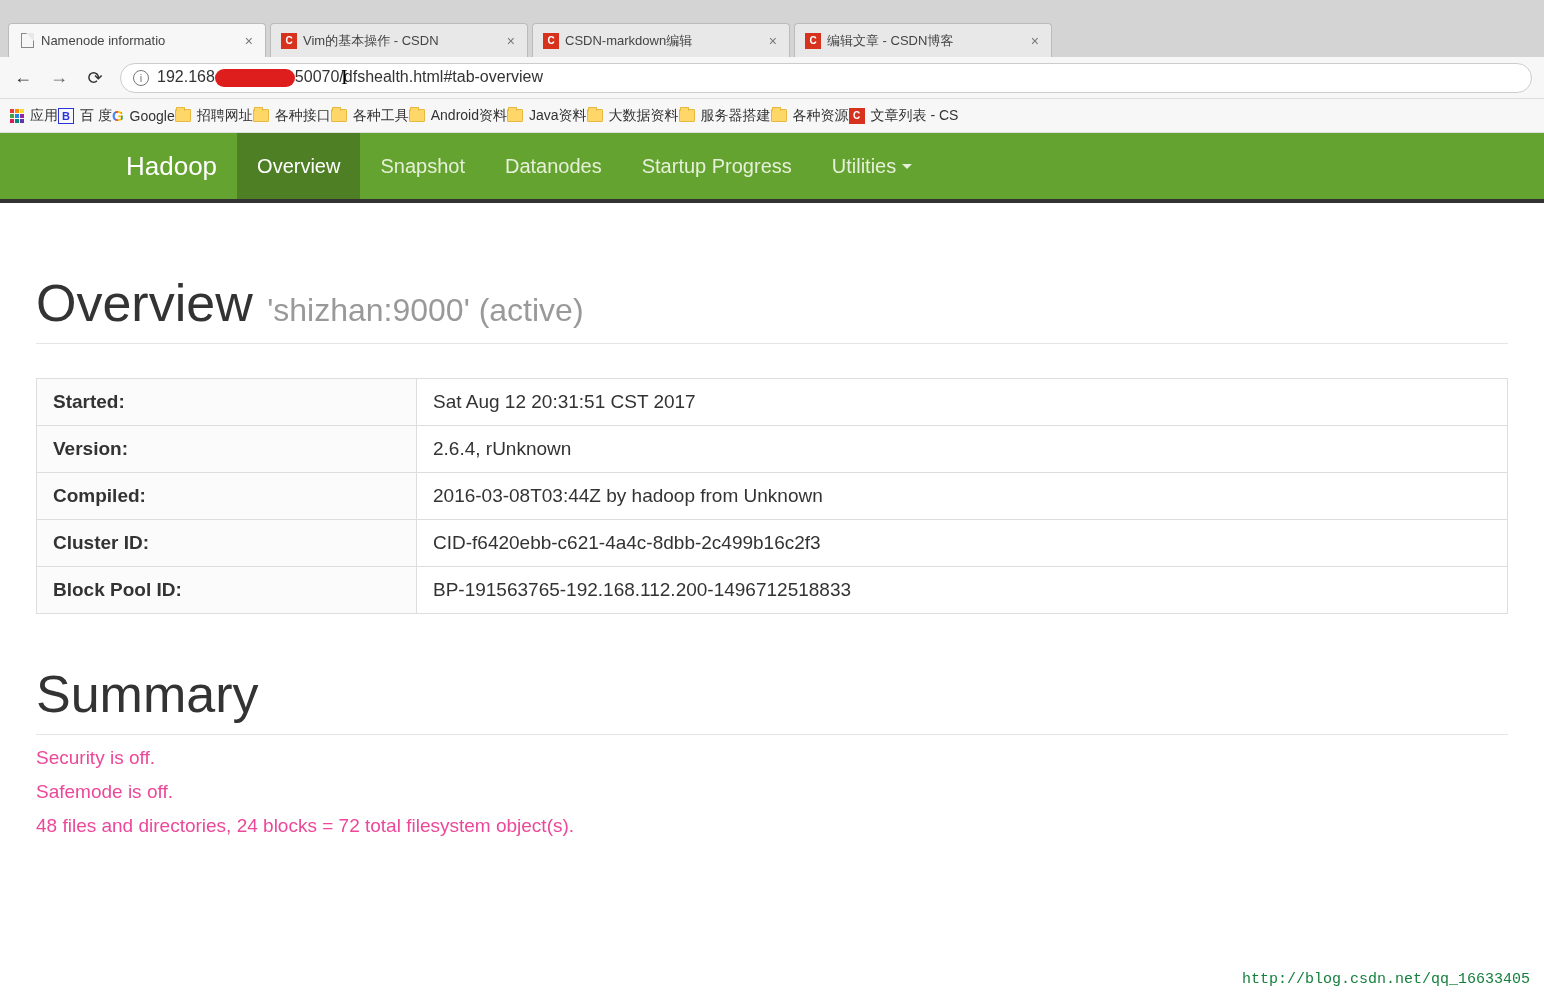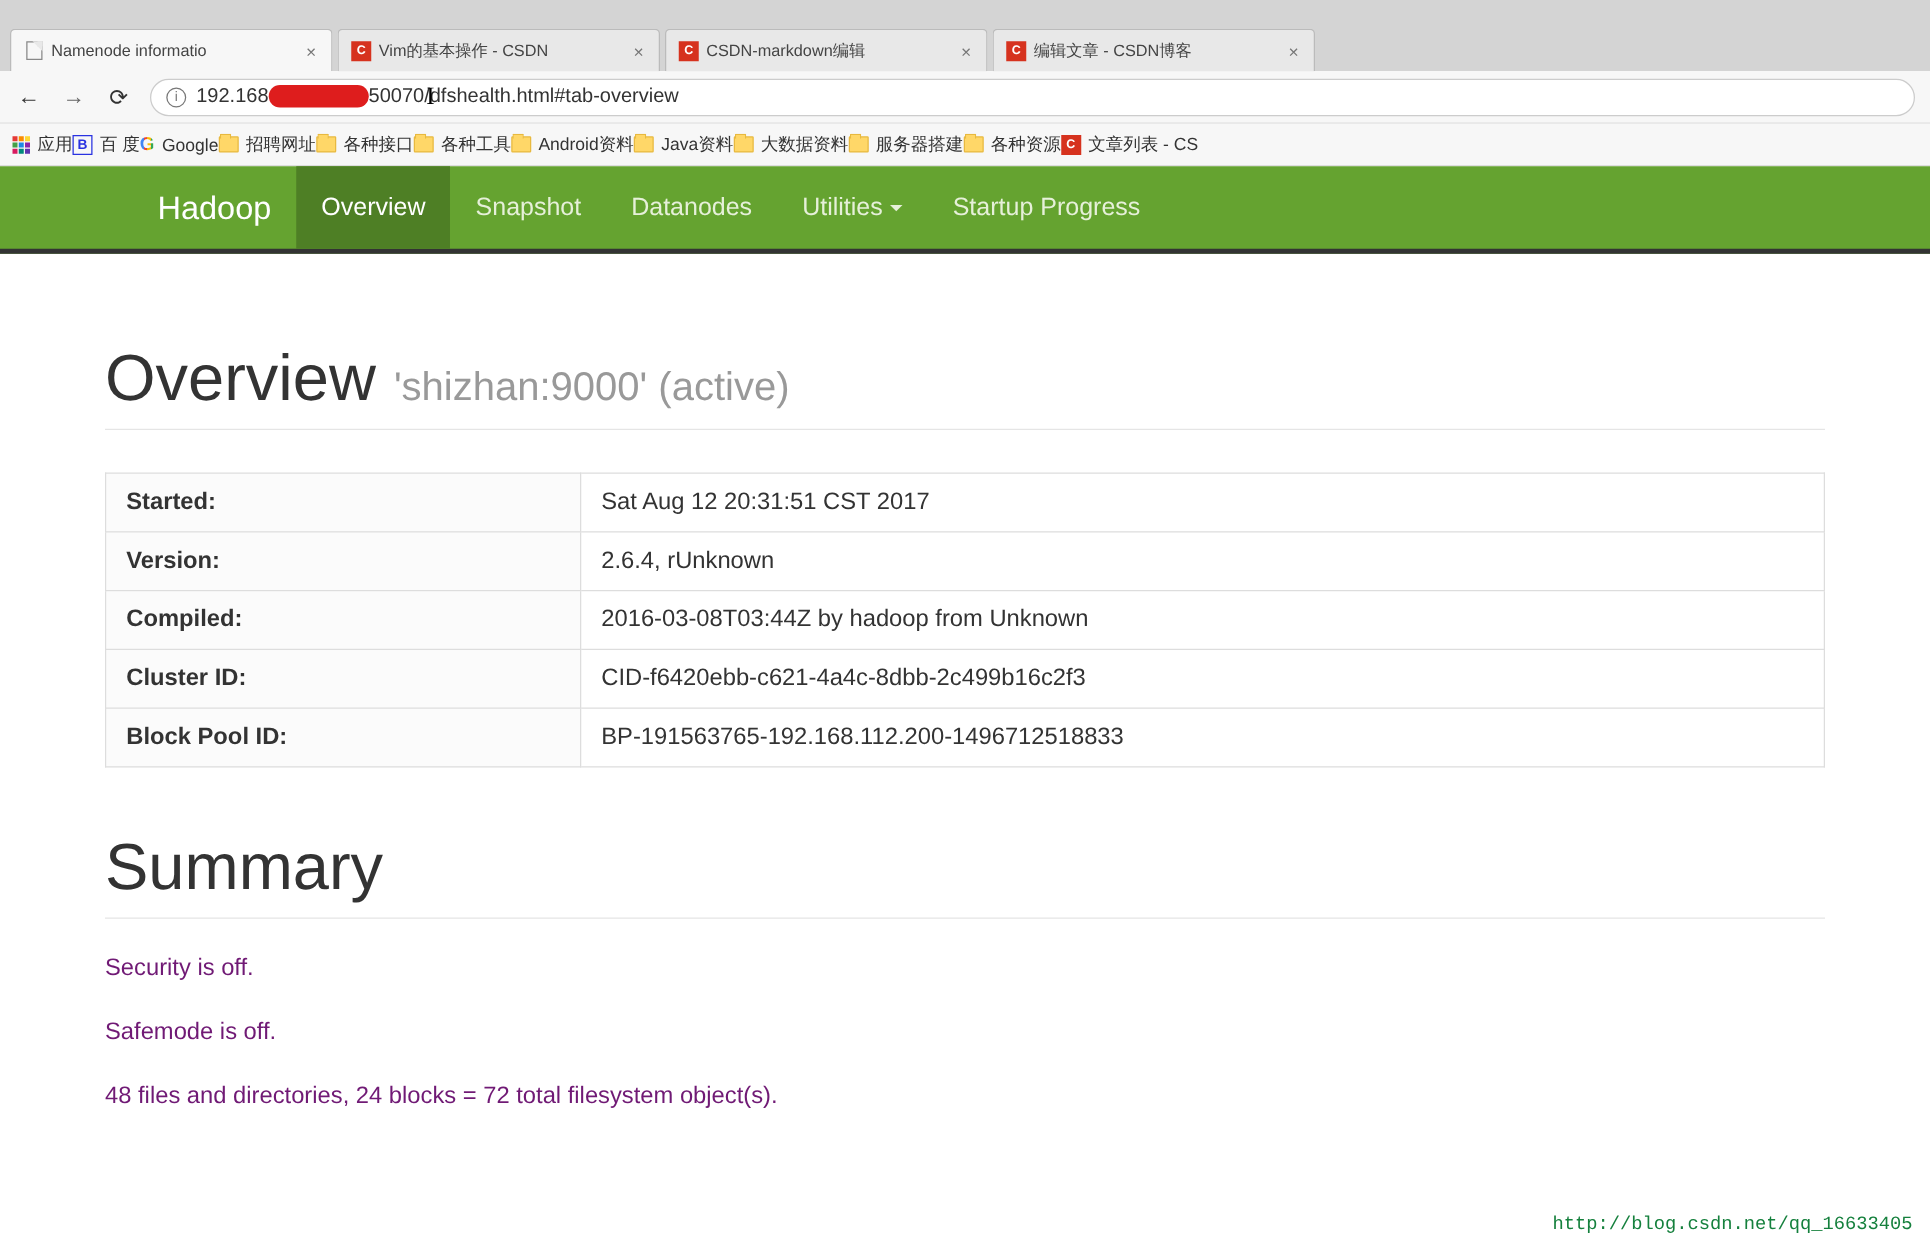--- a/index.html
+++ b/index.html
@@ -35,31 +35,31 @@
     .folder-icon { width: 16px; height: 13px; background: #ffd768; border-radius: 1px; position: relative; border: 1px solid #e8b93f; }
     .folder-icon::before { content:""; position:absolute; top:-3px; left:0; width:7px; height:3px; background:#ffd768; border-radius:1px 1px 0 0; border:1px solid #e8b93f; border-bottom:none; }
     
     
     .hadoop-nav { background: #65a330; height: 70px; display: flex; align-items: stretch; padding-left: 106px; border-bottom: 4px solid #333; }
     .brand { color: #fff; font-size: 26px; font-weight: 300; display: flex; align-items: center; padding: 0 20px; }
     .nav-item { color: #e6f0d9; font-size: 20px; display: flex; align-items: center; padding: 0 20px; font-weight: 300; }
     .nav-item.active { background: #4e7f25; color: #fff; }
     .caret { display: inline-block; margin-left: 6px; border: 5px solid transparent; border-top-color: #e6f0d9; transform: translateY(3px); }
     
-    .content { padding: 0 84px; }
+    .content { padding: 0 36px; }
     h1.overview { font-size: 52px; font-weight: 400; color: #333; margin-top: 70px; padding-bottom: 10px; border-bottom: 1px solid #e5e5e5; }
     h1.overview small { font-size: 32px; color: #999; font-weight: 300; }
     
     table.info { width: 100%; border-collapse: collapse; margin-top: 34px; font-size: 19px; }
     table.info th, table.info td { border: 1px solid #ddd; padding: 12px 16px; text-align: left; }
     table.info th { width: 380px; font-weight: 700; color: #333; background: #fbfbfb; }
     table.info td { color: #333; }
     
     h1.summary { font-size: 52px; font-weight: 400; color: #333; margin-top: 50px; padding-bottom: 10px; border-bottom: 1px solid #e5e5e5; }
-    .summary-text p { font-size: 19px; color: #701a75; margin-top: 29px; }
+    .summary-text p { font-size: 19px; color: #ec4899; margin-top: 12px; }
     
     .watermark { position: absolute; right: 14px; bottom: 10px; color: #15803d; font-family: "Courier New", monospace; font-size: 15px; }
   </style>
 </head>
 <body>
 
 <div class="browser-tabs">
   <div class="tab active">
     <span class="tab-icon">
         <span class="page-icon"></span>
@@ -162,25 +162,25 @@
       <span class="csdn-icon">C</span>
       <span>文章列表 - CS</span>
     </div>
 </div>
 
 <div class="hadoop-nav">
   <div class="brand">Hadoop</div>
   <div class="nav-item active">Overview</div>
   <div class="nav-item">Snapshot</div>
   <div class="nav-item">Datanodes</div>
+  <div class="nav-item">Startup Progress</div>
   <div class="nav-item">
       <span>Utilities</span>
       <span class="caret"></span>
     </div>
-  <div class="nav-item">Startup Progress</div>
 </div>
 
 <div class="content">
   <h1 class="overview">
     <span>Overview</span>
     <small>'shizhan:9000' (active)</small>
   </h1>
 
   <table class="info">
     <tbody>

